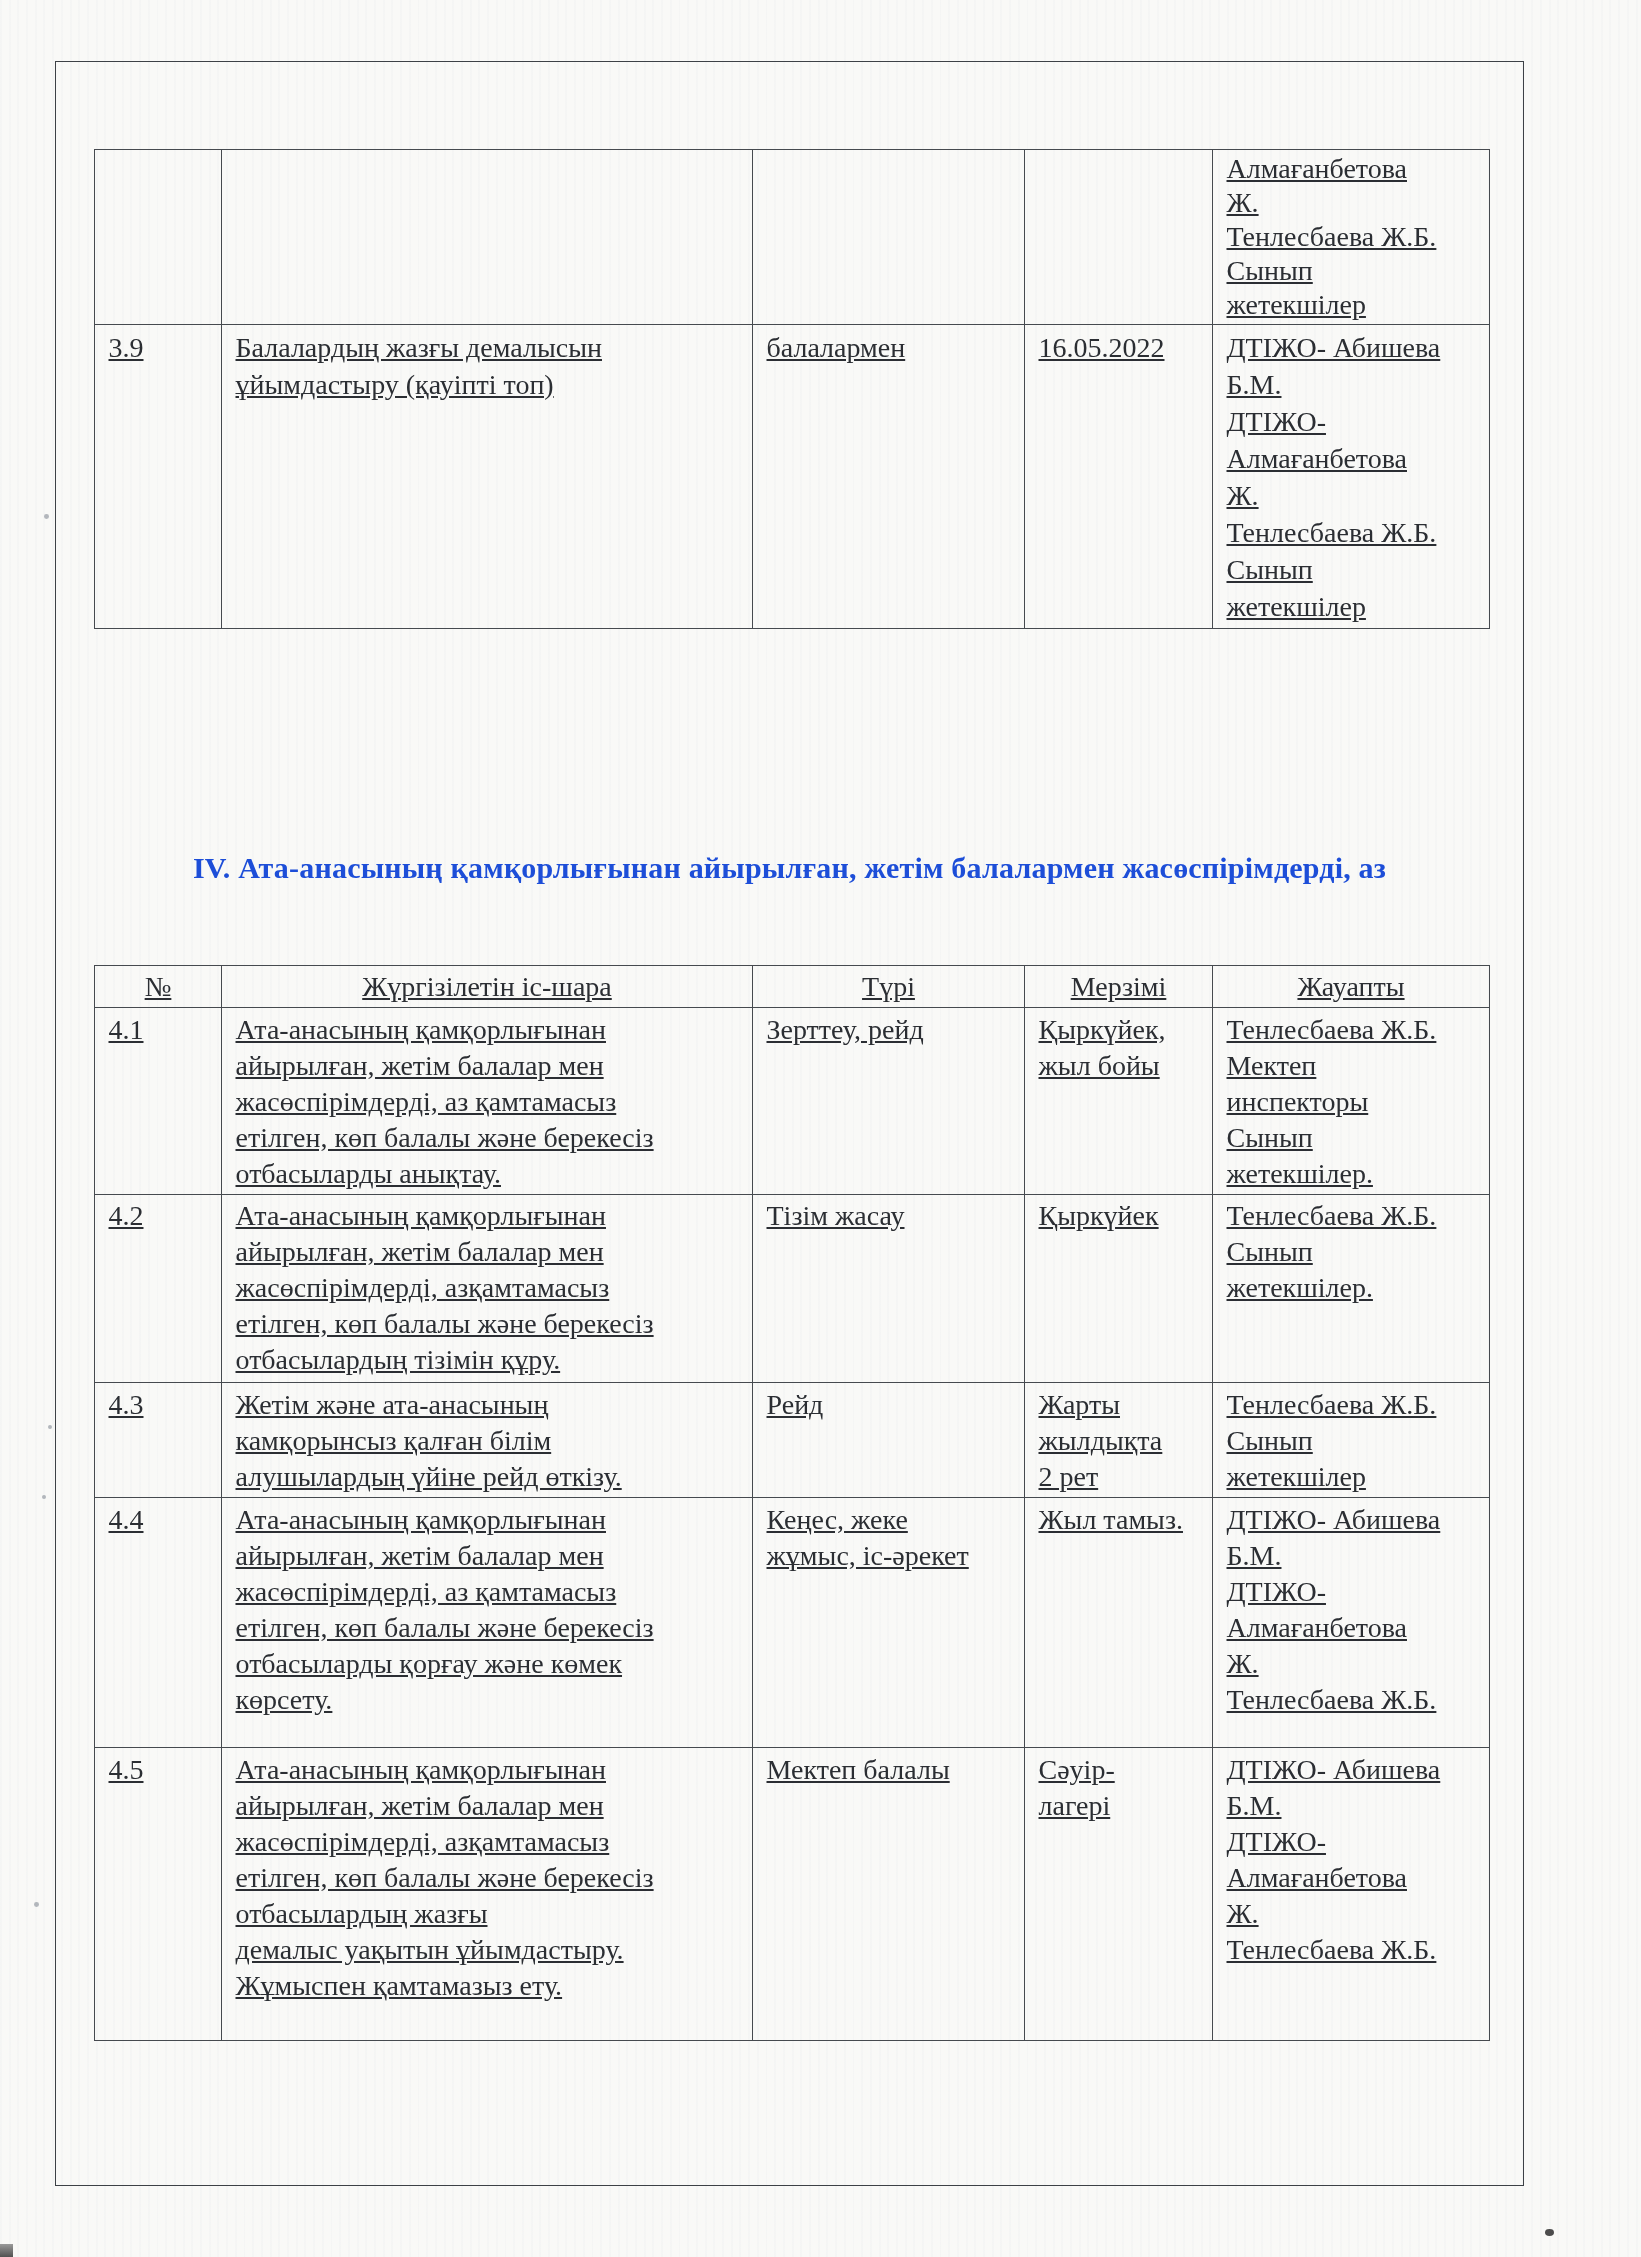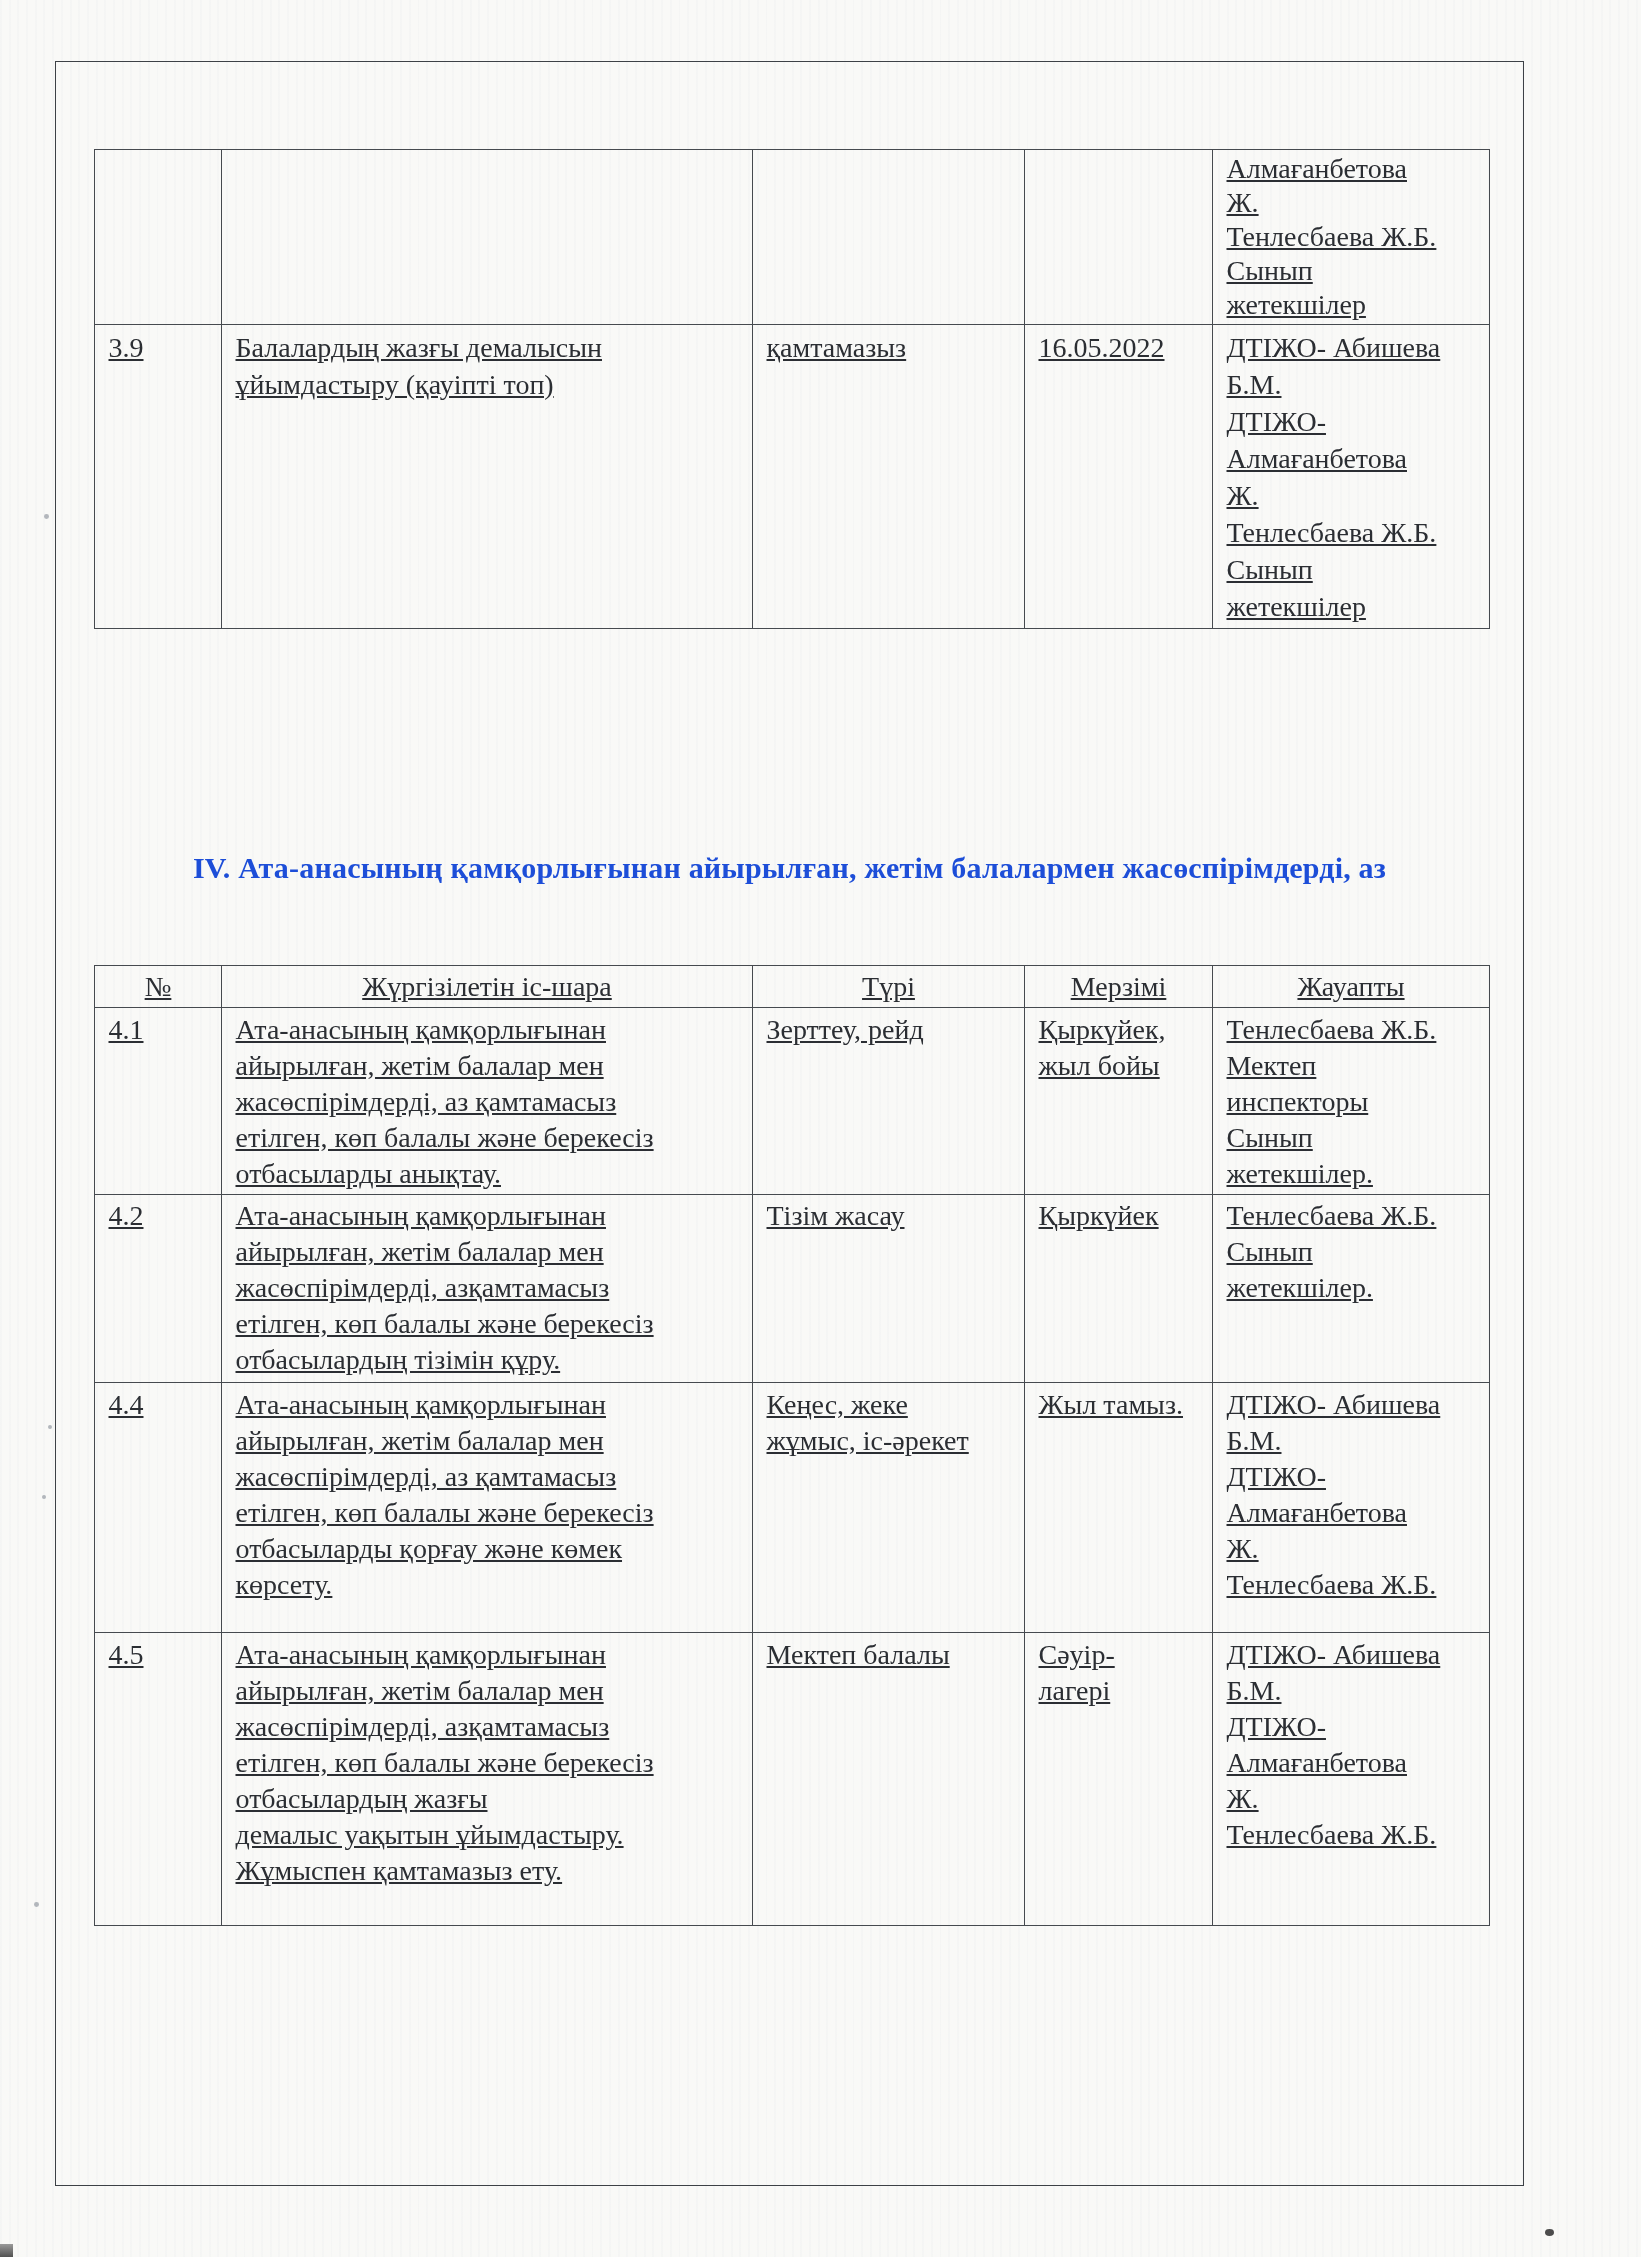--- a/index.html
+++ b/index.html
@@ -91,21 +91,21 @@
       <td>Алмағанбетова
 Ж.
 Тенлесбаева Ж.Б.
 Сынып
 жетекшілер</td>
     </tr>
     <tr class="h316">
       <td class="num">3.9</td>
       <td class="act">Балалардың жазғы демалысын
 ұйымдастыру (қауіпті топ)</td>
-      <td>қамтамазыз</td>
+      <td>балалармен</td>
       <td>16.05.2022</td>
       <td>ДТІЖО- Абишева
 Б.М.
 ДТІЖО-
 Алмағанбетова
 Ж.
 Тенлесбаева Ж.Б.
 Сынып
 жетекшілер</td>
     </tr>
@@ -154,20 +154,33 @@
 айырылған, жетім балалар мен
 жасөспірімдерді, азқамтамасыз
 етілген, көп балалы және берекесіз
 отбасылардың тізімін құру.</td>
       <td>Тізім жасау</td>
       <td>Қыркүйек</td>
       <td>Тенлесбаева Ж.Б.
 Сынып
 жетекшілер.</td>
     </tr>
+    <tr class="h114">
+      <td class="num">4.3</td>
+      <td class="act">Жетім және ата-анасының
+камқорынсыз қалған білім
+алушылардың үйіне рейд өткізу.</td>
+      <td>Рейд</td>
+      <td>Жарты
+жылдықта
+2 рет</td>
+      <td>Тенлесбаева Ж.Б.
+Сынып
+жетекшілер</td>
+    </tr>
     <tr class="h260">
       <td class="num">4.4</td>
       <td class="act">Ата-анасының қамқорлығынан
 айырылған, жетім балалар мен
 жасөспірімдерді, аз қамтамасыз
 етілген, көп балалы және берекесіз
 отбасыларды қорғау және көмек
 көрсету.</td>
       <td>Кеңес, жеке
 жұмыс, іс-әрекет</td>

